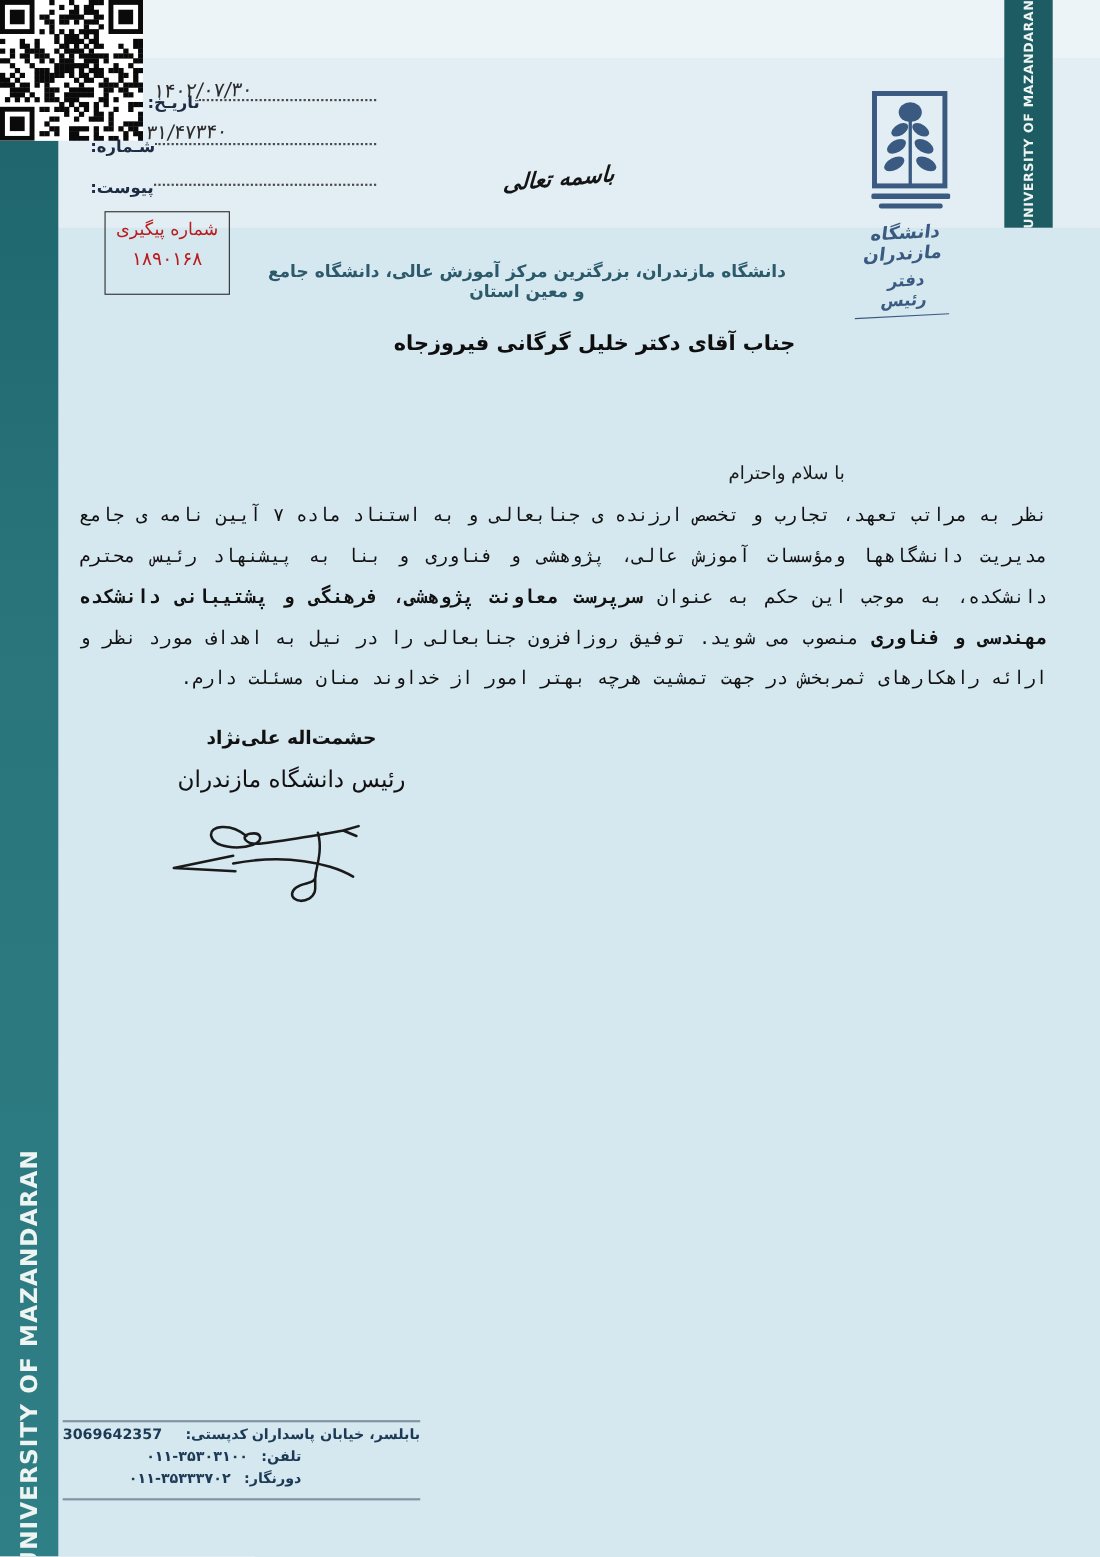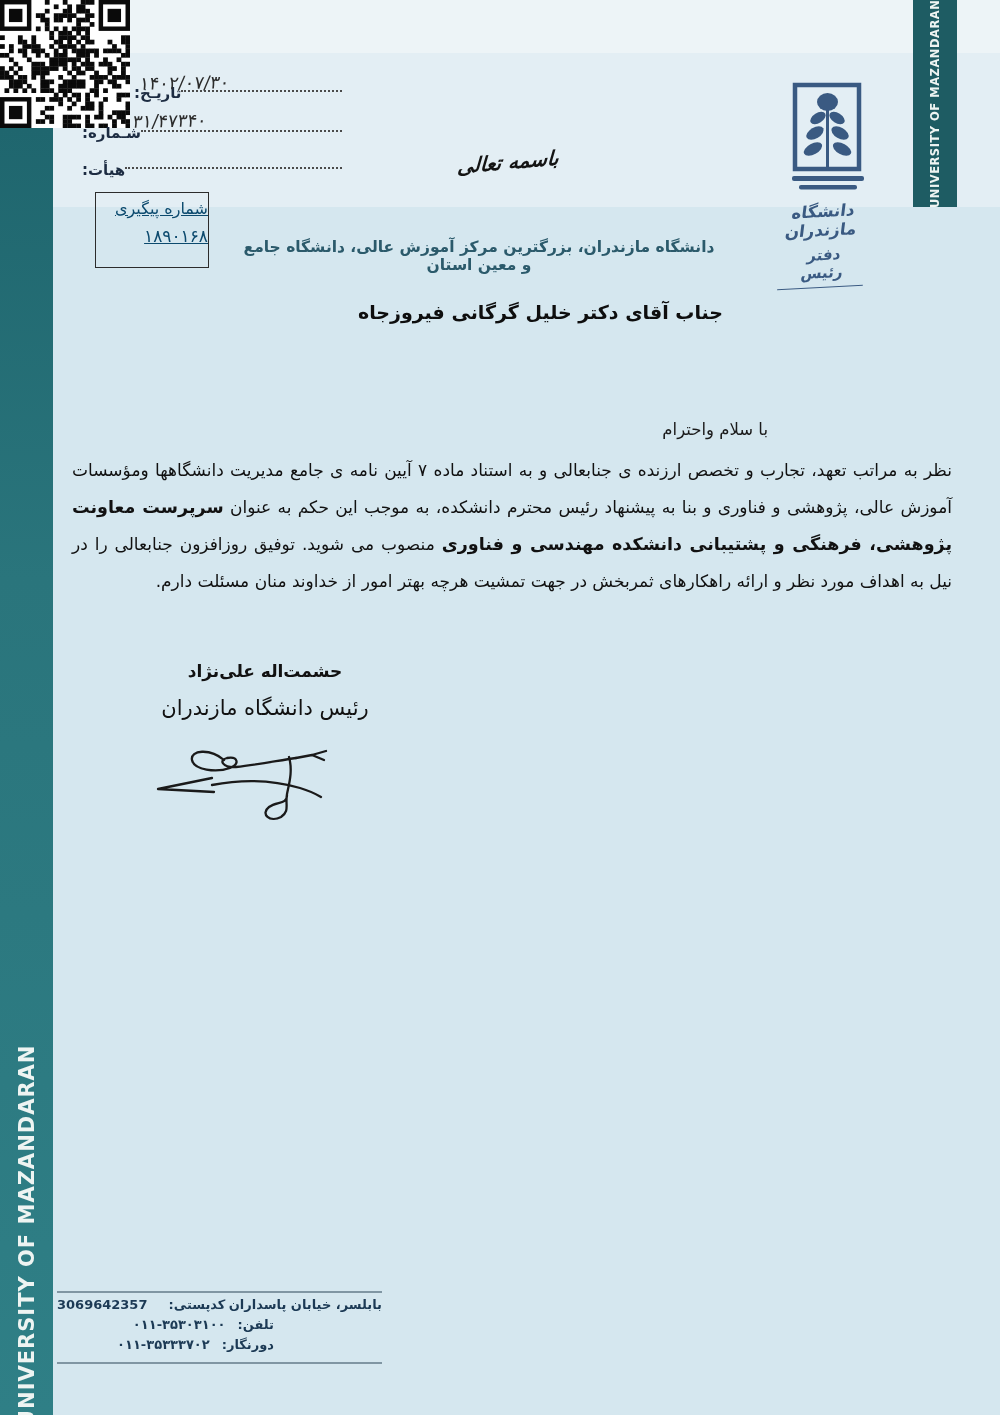--- a/index.html
+++ b/index.html
@@ -17,40 +17,40 @@
   .vtext{writing-mode:vertical-rl;transform:rotate(180deg);color:#eef4f2;font-weight:bold;white-space:nowrap;}
   .strip-left .vtext{position:absolute;left:0;top:938px;width:53px;height:340px;display:flex;align-items:center;justify-content:center;font-size:21px;letter-spacing:1px;}
   .strip-right .vtext{position:absolute;left:0;top:0;width:44px;height:207px;display:flex;align-items:center;justify-content:center;font-size:11.5px;letter-spacing:.5px;}
 
   
   .meta-row{display:flex;flex-direction:row-reverse;align-items:center;direction:rtl;}
   .meta-label{font-weight:bold;color:#1d2c42;font-size:15px;white-space:nowrap;margin-left:4px;}
   .meta-line{flex:1;border-bottom:2px dotted #4a4a4a;height:1px;margin-bottom:5px;}
   .meta-value{font-size:18px;font-weight:500;color:#2b2b2b;transform:skewX(-8deg) rotate(-1deg);direction:ltr;unicode-bidi:isolate;letter-spacing:1px;}
 
-  .track-box{left:95px;top:192px;width:112px;height:74px;border:1.5px solid #2c2c2c;color:#0c4a6e;direction:rtl;text-decoration:underline;}
+  .track-box{left:95px;top:192px;width:112px;height:74px;border:1.5px solid #2c2c2c;text-align:center;color:#b91c1c;direction:rtl;}
   .track-box .t1{font-size:16px;margin-top:6px;}
   .track-box .t2{font-size:17px;margin-top:8px;letter-spacing:2px;}
 
   .besmele{left:438px;top:150px;width:140px;text-align:center;font-family:"DejaVu Serif","Liberation Serif",serif;font-style:italic;font-weight:bold;font-size:20px;color:#141414;transform:rotate(-5deg) skewX(-8deg);}
 
   
   .logo-cal{color:#3a5a82;font-weight:bold;text-align:center;direction:rtl;}
   .logo-title{left:756px;top:202px;width:132px;font-size:16.5px;transform:skewX(-10deg) rotate(-3deg);}
   .logo-office{left:780px;top:246px;width:85px;font-size:15px;transform:skewX(-10deg) rotate(-3deg);}
   .logo-office span{display:inline-block;border-bottom:1.5px solid #3a5a82;padding:0 4px 5px 4px;}
 
   .subtitle{left:238px;top:238px;width:482px;text-align:center;direction:rtl;font-size:15.5px;font-weight:600;color:#2b5a6b;}
 
   
   .addressee{right:277px;top:301px;text-align:right;direction:rtl;color:#0e0e0e;font-weight:bold;}
   .addr1{font-size:19px;}
   .addr2{font-size:18.5px;margin-top:17px;}
   .salutation{right:232px;top:420px;direction:rtl;font-size:16.5px;color:#1a1a1a;}
-  .body-par{left:72px;top:452px;width:880px;direction:rtl;text-align:justify;text-align-last:right;font-size:17px;line-height:37px;color:#111;}
+  .body-par{left:72px;top:452px;width:880px;direction:rtl;text-align:justify;text-align-last:right;font-size:17px;line-height:37px;color:#111;font-family:Liberation Mono, monospace;}
   .body-par b{font-size:17.5px;}
 
   
   .sig-block{left:150px;top:661px;width:230px;text-align:center;direction:rtl;color:#111;}
   .sig-name{font-size:17px;font-weight:600;}
   .sig-title{font-size:21px;margin-top:15px;}
   .sig-svg{left:148px;top:740px;}
 
   
   .footer{left:57px;top:1291px;width:325px;border-top:2px solid #8096a3;border-bottom:2px solid #8096a3;padding:4px 0 5px 0;direction:rtl;color:#1c3a55;font-weight:bold;font-size:13px;}
@@ -409,21 +409,21 @@
   </div>
   <div class="abs meta-value" style="left:140px;top:72px;">۱۴۰۲/۰۷/۳۰</div>
 
   <div class="abs meta-row" style="left:78px;top:124px;width:264px;">
     <span class="meta-label">شـماره:</span>
     <span class="meta-line"></span>
   </div>
   <div class="abs meta-value" style="left:133px;top:110px;">۳۱/۴۷۳۴۰</div>
 
   <div class="abs meta-row" style="left:78px;top:161px;width:264px;">
-    <span class="meta-label">هیأت:</span>
+    <span class="meta-label">پیوست:</span>
     <span class="meta-line"></span>
   </div>
 
   <div class="abs track-box">
     <div class="t1">شماره پیگیری</div>
     <div class="t2">۱۸۹۰۱۶۸</div>
   </div>
 
   <div class="abs besmele">باسمه تعالی</div>
 

